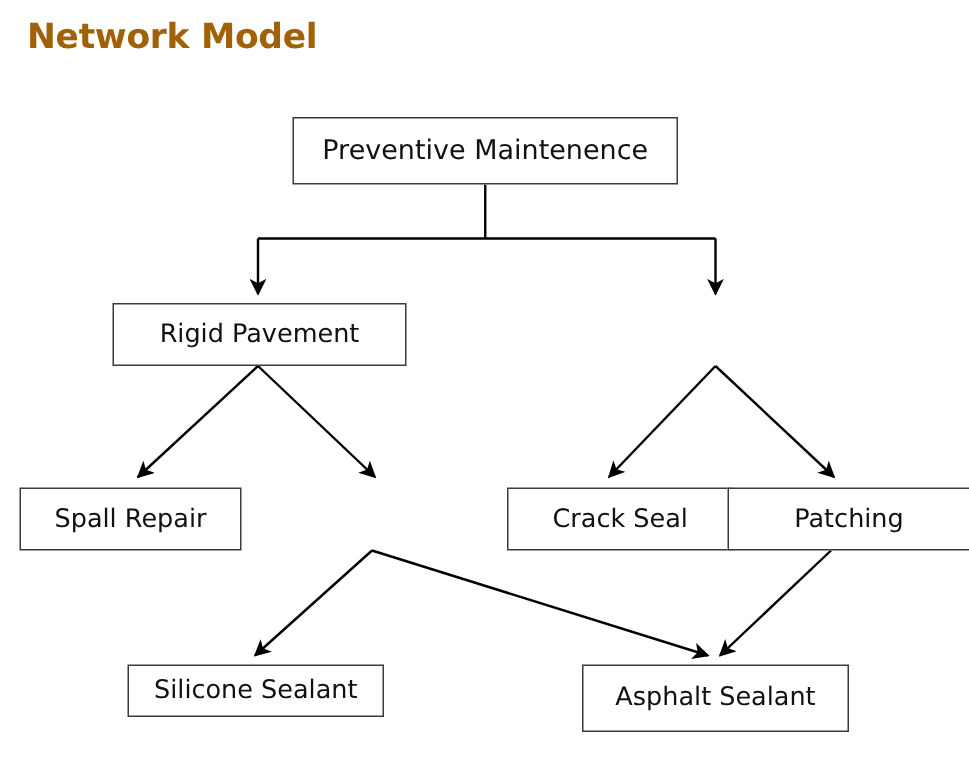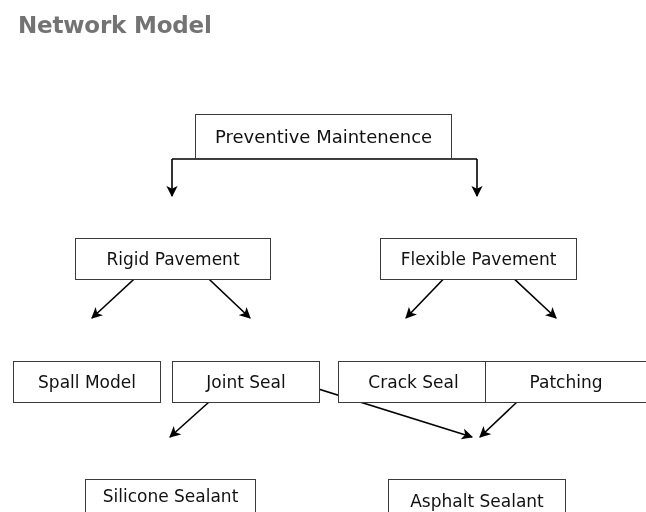--- a/index.html
+++ b/index.html
@@ -21,21 +21,21 @@
     background: #ffffff;
   }
   .diagram-title {
     position: absolute;
     left: 18px;
     top: 12px;
     font-family: "DejaVu Sans", "Liberation Sans", sans-serif;
     font-size: 23px;
     font-weight: bold;
     letter-spacing: -0.2px;
-    color: #737373;
+    color: #a16207;
     white-space: nowrap;
     user-select: none;
   }
   svg.edges {
     position: absolute;
     left: 0;
     top: 0;
     width: 646px;
     height: 512px;
     overflow: visible;
@@ -48,21 +48,20 @@
     border: 1.6px solid #3b3b3b;
     display: flex;
     align-items: center;
     justify-content: center;
     color: #111111;
     font-family: "DejaVu Sans", "Liberation Sans", sans-serif;
     font-size: 17px;
     line-height: 1;
     white-space: nowrap;
     user-select: none;
-    margin-top: 36px;
   }
   .node-label {
     display: block;
     padding: 0 2px;
   }
 </style>
 </head>
 <body>
 
 <div id="canvas">
@@ -93,29 +92,23 @@
     <path d="M 554 367 L 480 437" fill="none" stroke="#000000" stroke-width="1.6" marker-end="url(#arrowhead)"></path>
   </svg>
 
   <div class="node" style="left:195px; top:78px; width:257px; height:45px; font-size:18px;">
     <span class="node-label">Preventive Maintenence</span>
   </div>
 
   <div class="node" style="left:75px; top:202px; width:196px; height:42px;text-align:right;">
     <span class="node-label">Rigid Pavement</span>
   </div>
-  <div class="node" style="left:380px; top:202px; width:197px; height:42px;">
-    <span class="node-label">Flexible Pavement</span>
-  </div>
 
   <div class="node" style="left:13px; top:325px; width:148px; height:42px;">
-    <span class="node-label">Spall Model</span>
-  </div>
-  <div class="node" style="left:172px; top:325px; width:148px; height:42px;">
-    <span class="node-label">Joint Seal</span>
+    <span class="node-label">Spall Repair</span>
   </div>
   <div class="node" style="left:338px; top:325px; width:151px; height:42px;">
     <span class="node-label">Crack Seal</span>
   </div>
   <div class="node" style="left:485px; top:325px; width:162px; height:42px;">
     <span class="node-label">Patching</span>
   </div>
 
   <div class="node" style="left:85px; top:443px; width:171px; height:35px;">
     <span class="node-label">Silicone Sealant</span>

